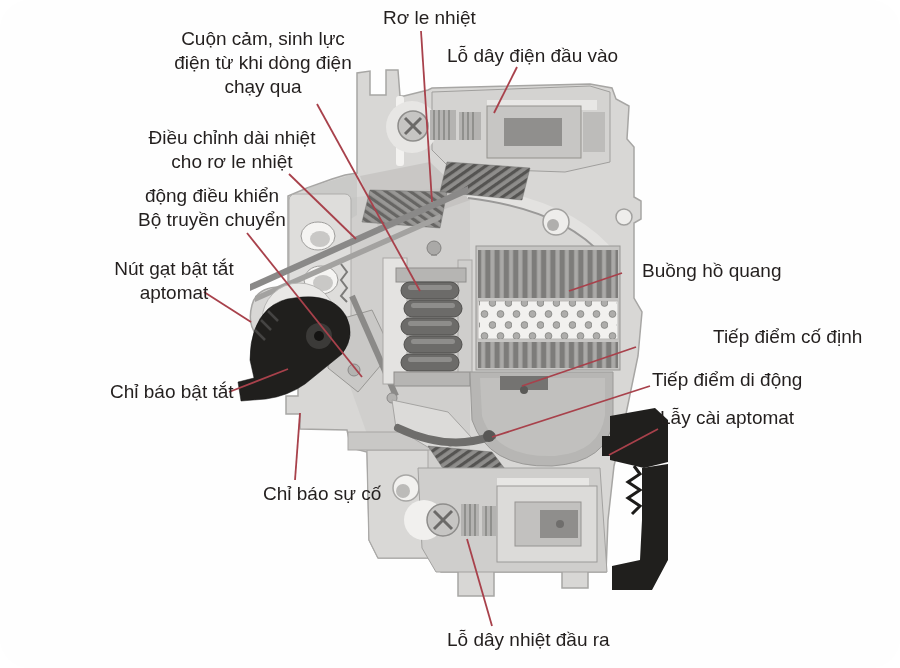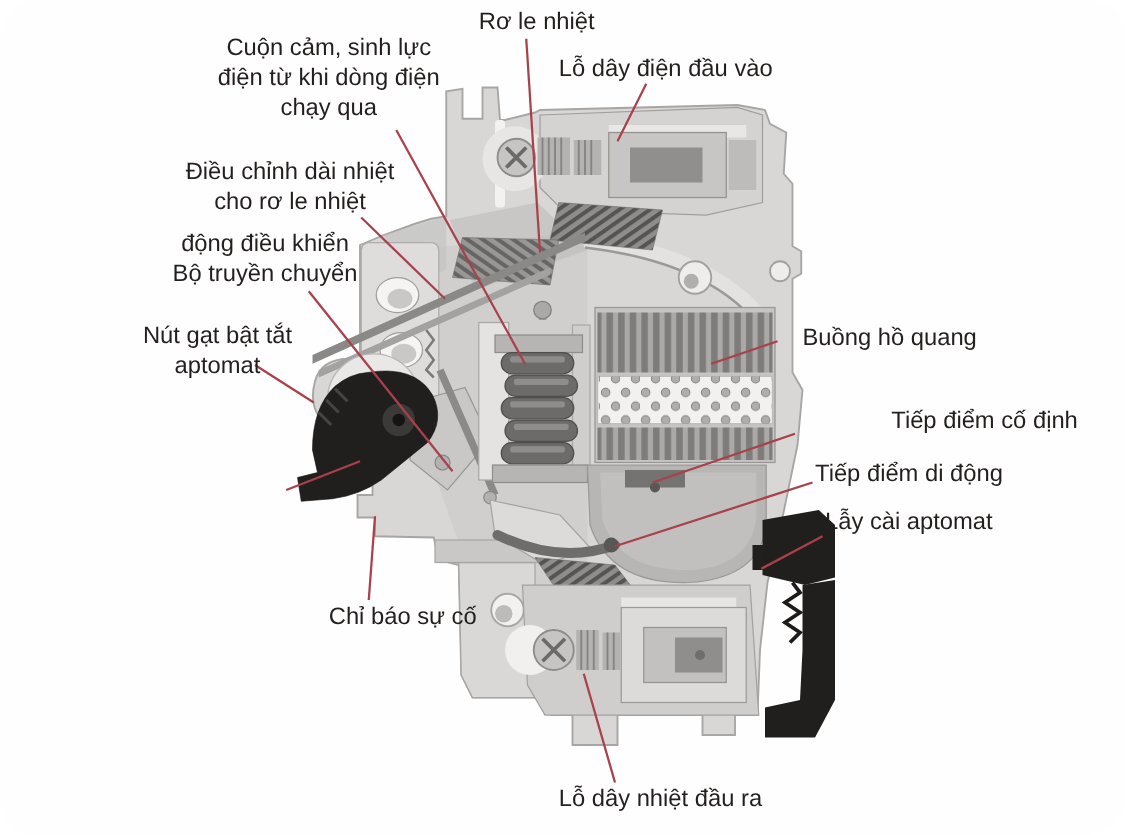--- a/index.html
+++ b/index.html
@@ -240,20 +240,21 @@
 <div class="lbl center" style="left:212px; top:184px;">
   <div>động điều khiển</div>
   <div>Bộ truyền chuyển</div>
 </div>
 
 <div class="lbl center" style="left:174px; top:257px;">
   <div>Nút gạt bật tắt</div>
   <div>aptomat</div>
 </div>
 
+<div class="lbl" style="left:110px; top:380px;">Chỉ báo bật tắt</div>
 
 <div class="lbl" style="left:625px; top:259px;margin-left:17px;">Buồng hồ quang</div>
 
 <div class="lbl" style="left:665px; top:325px;margin-left:48px;">Tiếp điểm cố định</div>
 
 <div class="lbl" style="left:652px; top:368px;">Tiếp điểm di động</div>
 
 <div class="lbl" style="left:660px; top:406px;">Lẫy cài aptomat</div>
 
 <div class="lbl" style="left:217px; top:482px;margin-left:46px;">Chỉ báo sự cố</div>

